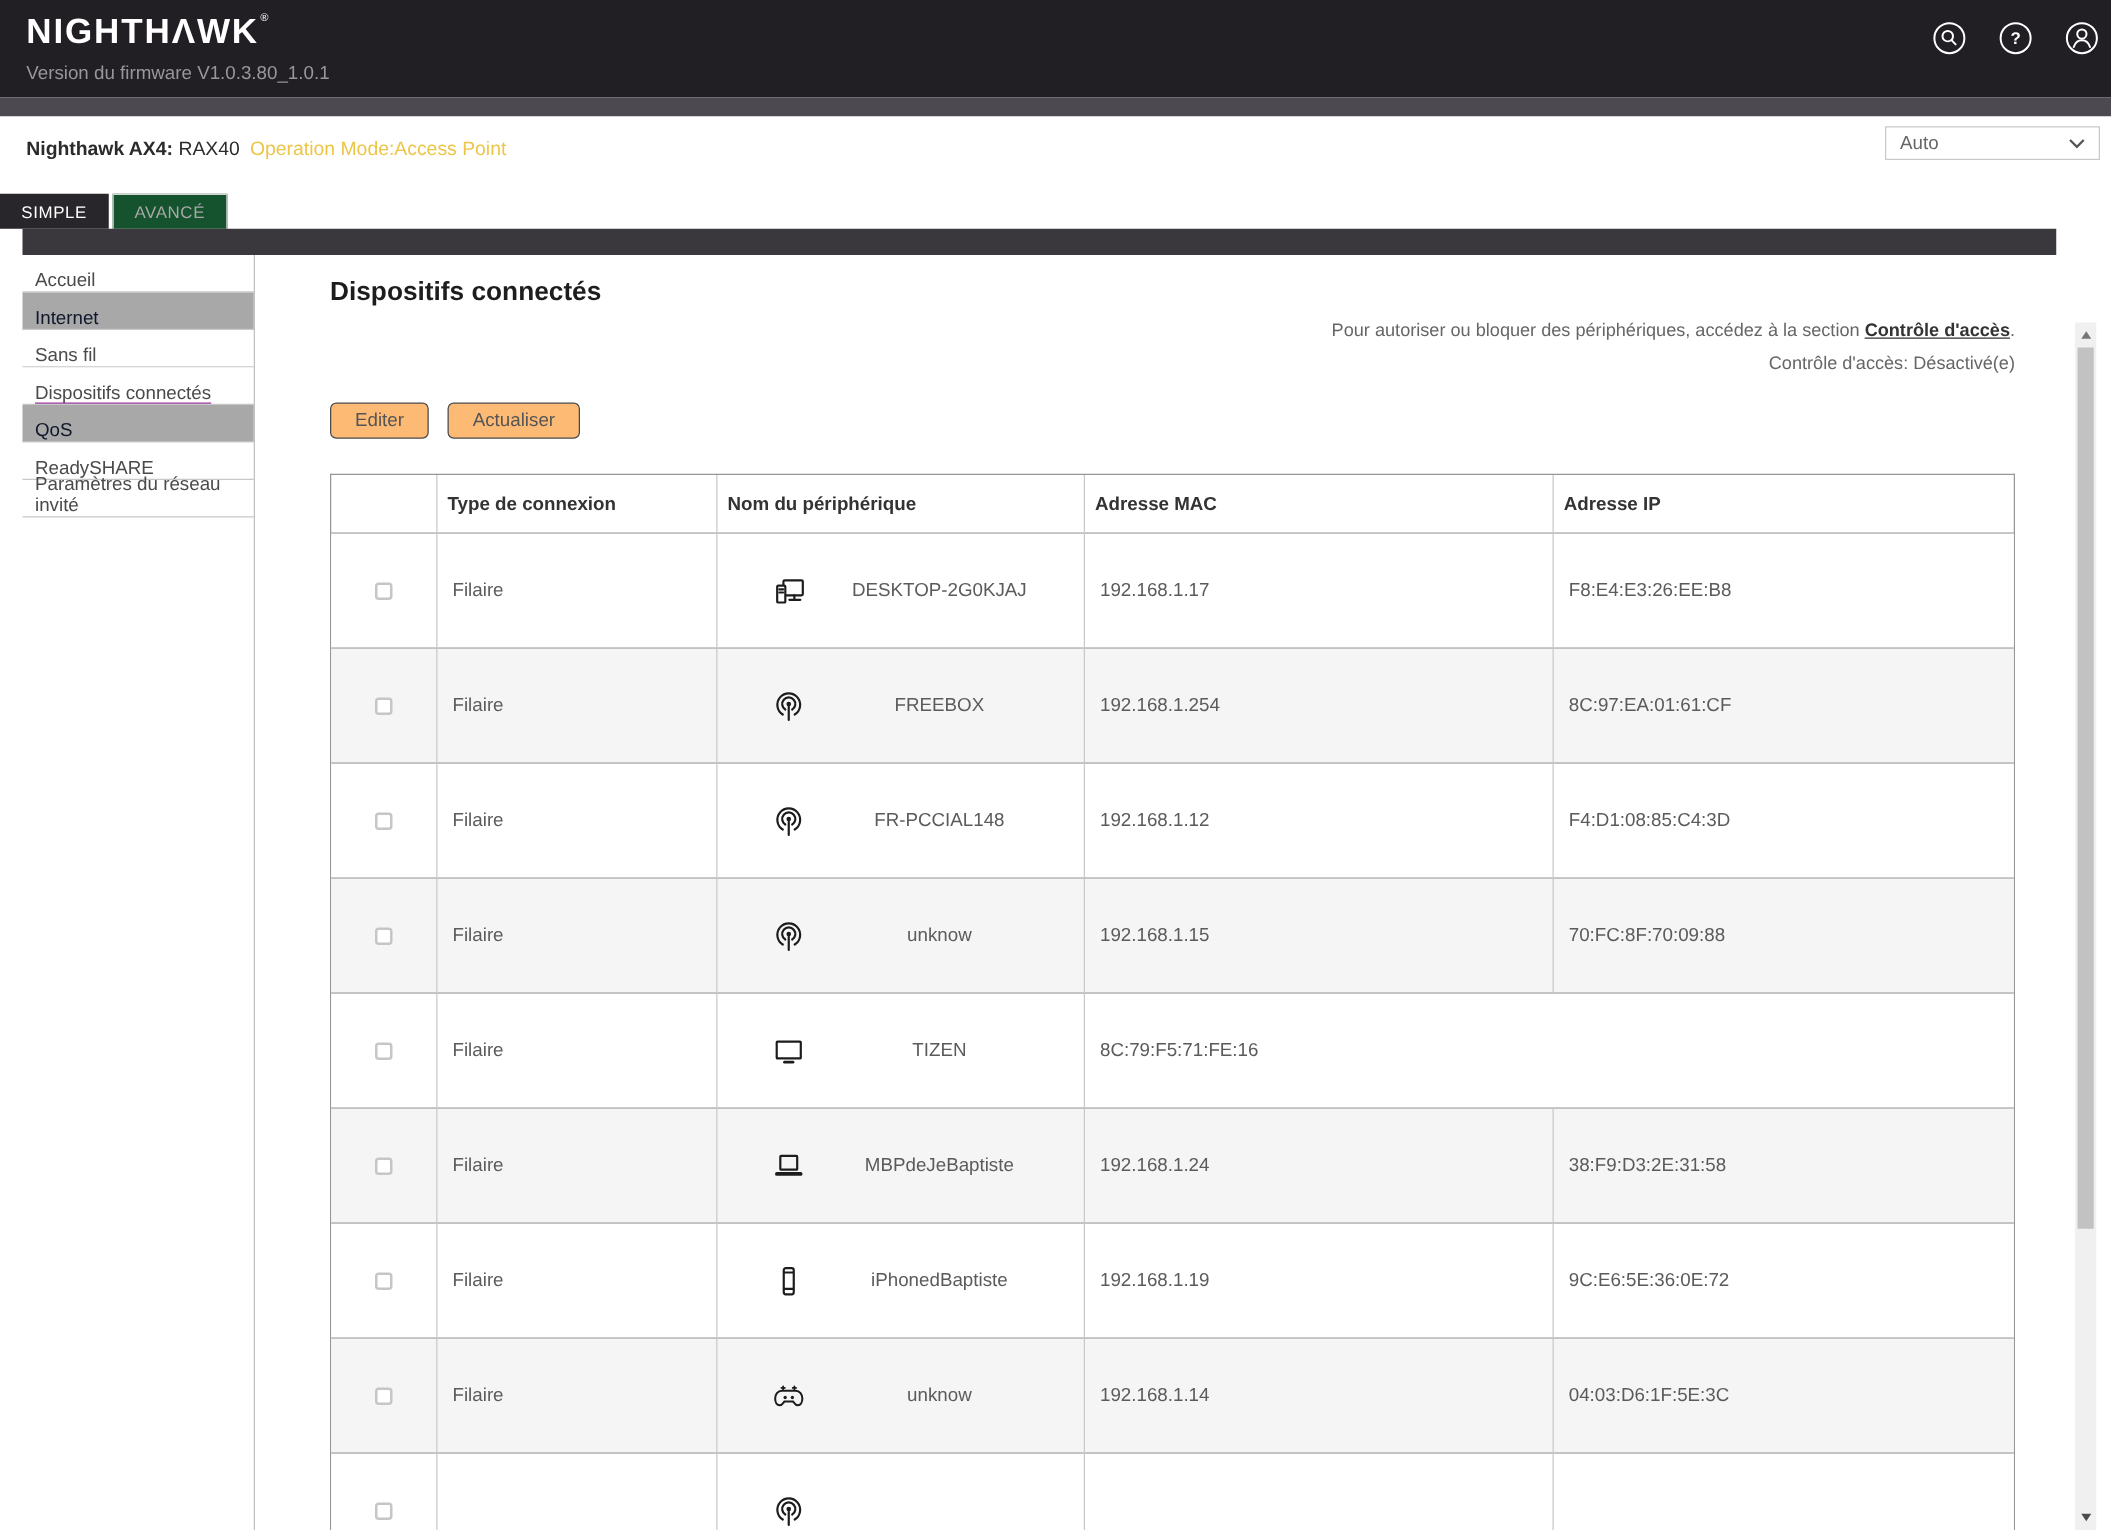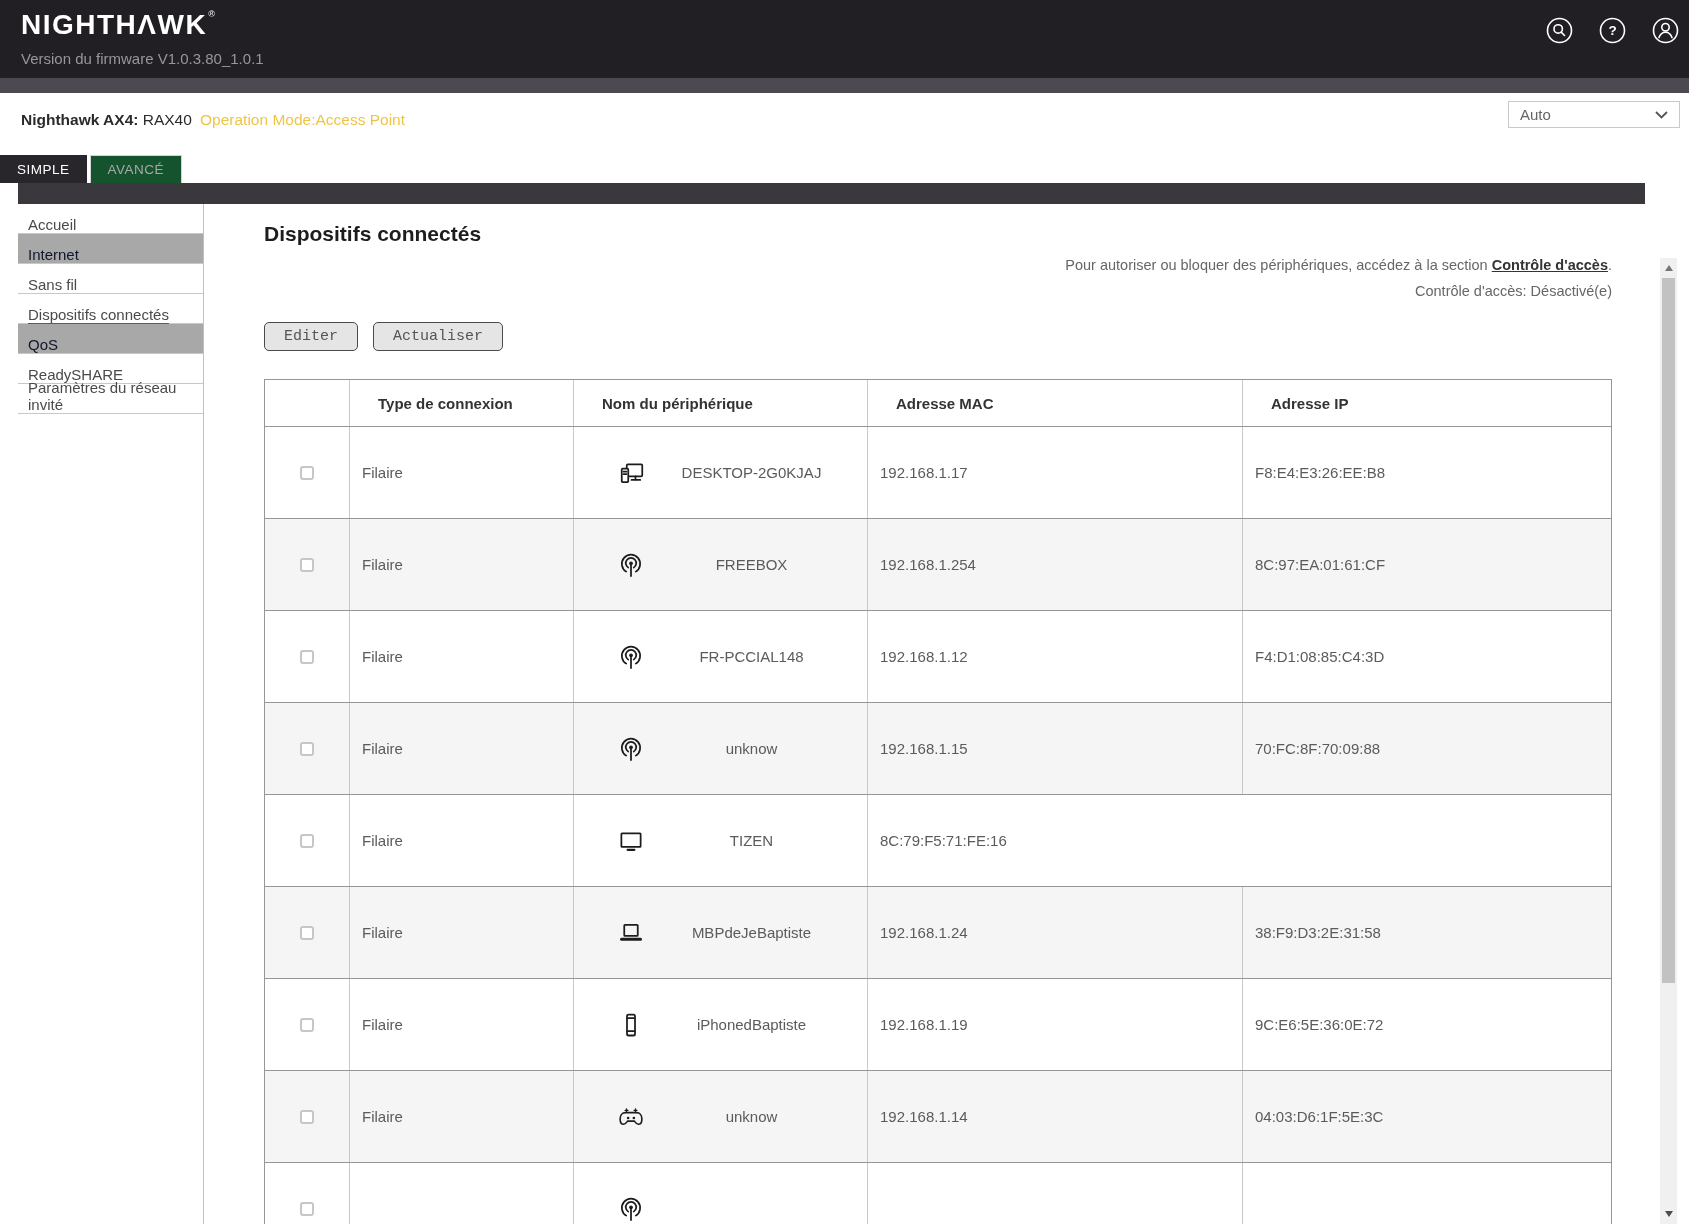--- a/index.html
+++ b/index.html
@@ -35,27 +35,27 @@
     border-bottom:1px solid #c8c8c8; background:#fff; cursor:pointer; }
   .side-item.hl { background:var(--sidebar-highlight,#a8a8a8); color:#0f172a; }
   .side-item.current .side-label { text-decoration:underline; text-decoration-color:var(--link-underline-purple,#993399); text-underline-offset:3px; }
   .side-vline { position:absolute; left:203px; top:204px; width:1px; height:1020px; background:#c0c0c0; }
   
   .page-title { position:absolute; left:264px; top:222px; font-size:21px; font-weight:bold; color:#1d1d1d; }
   .note { position:absolute; right:77px; top:257px; font-size:14.5px; color:#666; white-space:nowrap; }
   .note a { color:#333; font-weight:bold; text-decoration:underline; cursor:pointer; }
   .status { position:absolute; right:77px; top:283px; font-size:14.5px; color:#666; white-space:nowrap; }
   .btnrow { position:absolute; left:264px; top:322px; display:flex; gap:15px; }
-  .btn { height:29px; padding:0 19px; background:#e5e5e5; border:1px solid #4a4a4a; border-radius:5px;
-    font-size:15px; color:#555; font-family:Liberation Mono, monospace; display:flex; align-items:center; cursor:pointer; }
+  .btn { height:29px; padding:0 19px; background:#fdba74; border:1px solid #4a4a4a; border-radius:5px;
+    font-size:15px; color:#555; font-family:Liberation Sans, sans-serif; display:flex; align-items:center; cursor:pointer; }
   
   .tbl { position:absolute; left:264px; top:379px; width:1348px; border:1px solid #969696; border-bottom:none; }
   .t-row { display:grid; grid-template-columns:84px 224px 294px 375px 371px; }
   .t-head { height:47px; border-bottom:1px solid #969696; }
-  .t-head .th { display:flex; align-items:center; padding-left:28px; font-size:15px; font-weight:bold; color:#333; border-left:1px solid #c9c9c9;text-align:center; }
+  .t-head .th { display:flex; align-items:center; padding-left:8px; font-size:15px; font-weight:bold; color:#333; border-left:1px solid #c9c9c9;text-align:center; }
   .t-head .th:first-child { border-left:none; }
   .t-data { height:92px; border-bottom:1px solid #969696; background:#fff; }
   .t-data.alt { background:var(--row-alt-bg,#f5f5f5); }
   .td { display:flex; align-items:center; padding-left:12px; font-size:15px; color:#5b5b5b; border-left:1px solid #c9c9c9; }
   .td.cbcell { justify-content:center; padding-left:0; border-left:none; }
   .cb { width:14px; height:14px; border:2px solid #c6c6c6; border-radius:3px; background:#fff; cursor:pointer; }
   .td.namecell { padding-left:16px;justify-content:space-between; }
   .dev-icon { width:30px; height:30px; margin-left:26px; flex:none; }
   .dev-name { flex:1; text-align:center; padding-right:10px; }
   

